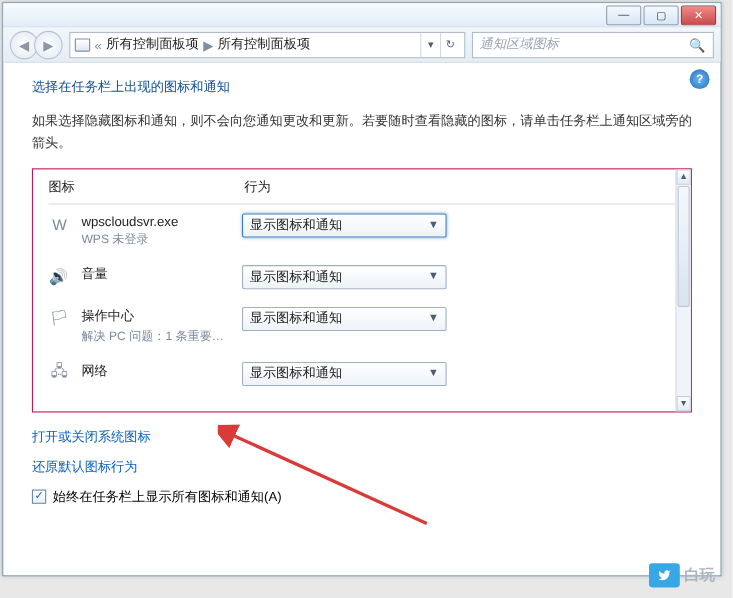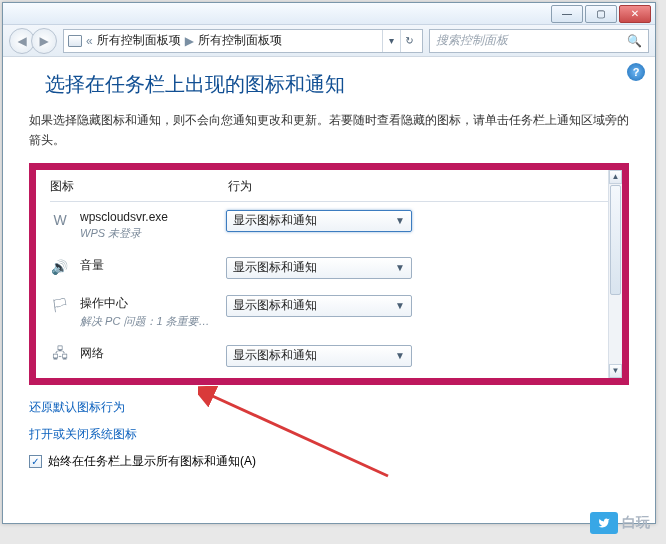--- a/index.html
+++ b/index.html
@@ -19,32 +19,32 @@
   .addr-sep { color:#7a8fa3; }
   .addr-link { color:#222; white-space:nowrap; }
   .addr-drop { margin-left:auto; display:flex; gap:0; }
   .addr-btn { width:18px; height:22px; border-left:1px solid #cfd8e2; display:flex; align-items:center; justify-content:center; color:#4a5f74; font-size:10px; cursor:pointer;}
   .searchbox { width:220px; height:24px; border:1px solid #aebccb; background:#fff; display:flex; align-items:center; padding:0 6px; font-size:12px; color:#9aa5b1; font-style:italic;}
   .searchbox .mag { margin-left:auto; color:#1c5da3; font-style:normal; cursor:pointer;}
   
   .content { position:absolute; left:0; right:0; top:54px; bottom:0; overflow:hidden; }
   .helpbtn { position:absolute; top:6px; right:10px; width:18px; height:18px; border-radius:50%; background:radial-gradient(#6fb8f5,#1c6db7); color:#fff; font-size:11px; font-weight:bold; display:flex; align-items:center; justify-content:center; cursor:pointer;}
   .inner { padding: 10px 26px 0 26px; }
-  .pageh { color:#114f93; font-size:20px; font-weight:normal; margin:4px 16px 12px;font-family:Liberation Mono, monospace; }
+  .pageh { color:#114f93; font-size:12px; font-weight:normal; margin:4px 0 12px;font-family:Liberation Mono, monospace; }
   .desc { font-size:12px; color:#333; line-height:1.7; margin-bottom:12px;font-family:Liberation Serif, serif; }
-  .panel { border:7px solid #be185d; height:222px; position:relative; overflow:hidden; }
+  .panel { border:1px solid #be185d; height:222px; position:relative; overflow:hidden; }
   .panel-head { display:flex; padding:8px 14px 6px; font-size:12px; color:#222; }
   .panel-head .col1 { width:178px; }
   .panel-body { position:absolute; left:0; right:14px; top:32px; bottom:0; overflow:hidden; }
   .hr { border-top:1px solid #d8dfe8; margin:0 14px 6px;}
   .row { display:flex; align-items:flex-start; padding:8px 14px; gap:10px; }
   .row .ic { width:20px; height:20px; display:flex; align-items:center; justify-content:center; font-size:14px; color:#7b8a9a;}
   .row .txt { width:136px; font-size:12px; }
   .row .txt .t1 { color:#222; }
-  .row .txt .t2 { color:#7b8a9a; font-size:11px; margin-top:2px; white-space:nowrap; overflow:hidden; text-overflow:ellipsis;font-style:italic;}
+  .row .txt .t2 { color:#7b8a9a; font-size:11px; margin-top:2px; white-space:nowrap; overflow:hidden; text-overflow:ellipsis;}
   .dd { width:186px; }
   .dd-box { height:22px; border:1px solid #9eb0c3; background:linear-gradient(#fff,#eef3f8); display:flex; align-items:center; padding:0 6px; font-size:12px; color:#222; border-radius:2px; cursor:pointer;}
   .dd-box .ar { margin-left:auto; color:#4a5f74; font-size:10px;}
   .dd-box.active { border-color:#3c7cc0; box-shadow:0 0 3px rgba(60,124,192,.6);}
   .scrollbar { position:absolute; right:0; top:0; bottom:0; width:14px; background:#f0f3f7; border-left:1px solid #d8dfe8;}
   .sb-btn { height:14px; background:linear-gradient(#fdfeff,#e4ebf3); border:1px solid #c5d1de; display:flex; align-items:center; justify-content:center; font-size:8px; color:#4a5f74; cursor:pointer;}
   .sb-thumb { position:absolute; left:1px; right:1px; top:15px; height:110px; background:linear-gradient(#f4f8fc,#d9e4ef); border:1px solid #b8c6d6; border-radius:2px; cursor:pointer;}
   .links { margin-top:14px; font-size:12px; }
   .link { color:#0b60bd; cursor:pointer; margin-bottom:10px; display:block;}
   .chk-row { display:flex; align-items:center; gap:6px; font-size:12px; margin-top:8px;}
@@ -73,21 +73,21 @@
       <span class="addr-sep">«</span>
       <span class="addr-link">所有控制面板项</span>
       <span class="addr-sep">▶</span>
       <span class="addr-link">所有控制面板项</span>
       <div class="addr-drop">
         <div class="addr-btn">▾</div>
         <div class="addr-btn">↻</div>
       </div>
     </div>
     <div class="searchbox">
-      <span>搜索控制面板</span>
+      <span>通知区域图标</span>
       <span class="mag">🔍</span>
     </div>
   </div>
 
   <div class="content">
     <div class="helpbtn">?</div>
     <div class="inner">
       <h1 class="pageh">选择在任务栏上出现的图标和通知</h1>
       <p class="desc">如果选择隐藏图标和通知，则不会向您通知更改和更新。若要随时查看隐藏的图标，请单击任务栏上通知区域旁的箭头。</p>
 
@@ -150,22 +150,22 @@
             </div>
           </div>
         <div class="scrollbar">
           <div class="sb-btn">▲</div>
           <div class="sb-thumb"></div>
           <div class="sb-btn" style="position:absolute;bottom:0;left:0;right:0">▼</div>
         </div>
       </div>
 
       <div class="links">
+        <a class="link">打开或关闭系统图标</a>
         <a class="link">还原默认图标行为</a>
-        <a class="link">打开或关闭系统图标</a>
         <div class="chk-row">
           <div class="chk">✓</div>
           <span>始终在任务栏上显示所有图标和通知(A)</span>
         </div>
       </div>
     </div>
   </div>
 </div>
 
 <svg class="arrow-annot" width="210" height="100">

